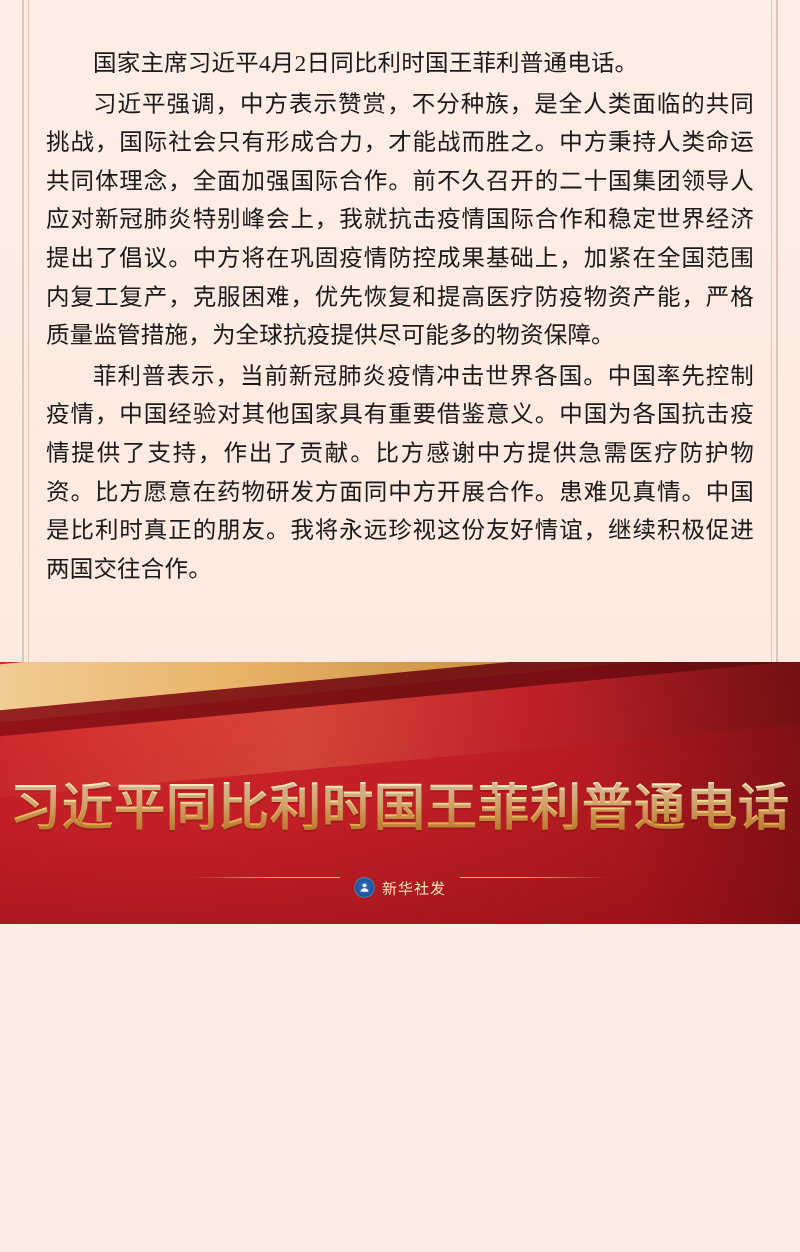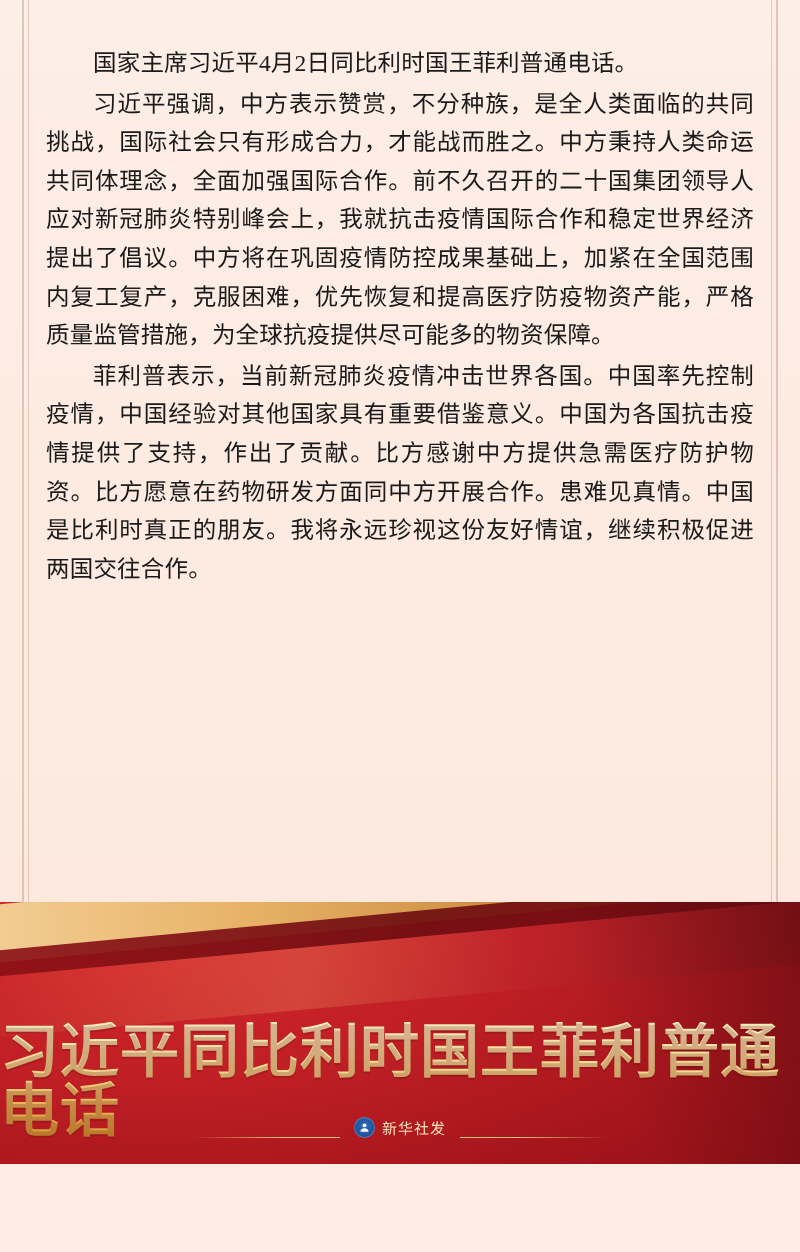--- a/index.html
+++ b/index.html
@@ -13,21 +13,21 @@
     font-family: "Liberation Serif", "DejaVu Serif", serif;
     overflow: hidden;
     position: relative;
   }
 
   
   .page {
     position: absolute;
     left: 0; top: 0;
     width: 800px;
-    height: 1164px;
+    height: 924px;
     background: linear-gradient(180deg, #fdeee6 0%, #fdeae0 60%, #fce7dc 100%);
     box-sizing: border-box;
     overflow: hidden;
   }
   
   .edge-rule {
     position: absolute;
     top: 0;
     width: 2px;
     height: 998px;
@@ -121,41 +121,41 @@
     width: 260px;
     height: 262px;
     background: linear-gradient(250deg, rgba(0,0,0,0.25) 0%, rgba(0,0,0,0) 70%);
   }
 
   .headline {
     position: absolute;
     left: 0;
     right: 0;
     top: 120px;
-    text-align: left;
+    text-align: center;
     font-family: "DejaVu Serif", "Liberation Serif", serif;
     font-weight: 700;
-    font-size: 59px;
+    font-size: 51px;
     letter-spacing: 1px;
     line-height: 1;
     background: linear-gradient(180deg, #ffeec2 0%, #f6d98d 42%, #e9b659 70%, #d79a34 100%);
     -webkit-background-clip: text;
     background-clip: text;
     color: transparent;
     -webkit-text-fill-color: transparent;
     text-shadow: 0 2px 0 rgba(90,10,10,0.25);
   }
 
   .credit-row {
     position: absolute;
     left: 0;
     right: 0;
     bottom: 26px;
     display: flex;
-    align-items: flex-end;
+    align-items: flex-start;
     justify-content: center;
     gap: 14px;
   }
   .credit-line {
     width: 148px;
     height: 1px;
     background: linear-gradient(90deg, rgba(240,200,130,0) 0%, #e8c27e 60%, #e8c27e 100%);
   }
   .credit-line.right {
     background: linear-gradient(270deg, rgba(240,200,130,0) 0%, #e8c27e 60%, #e8c27e 100%);

